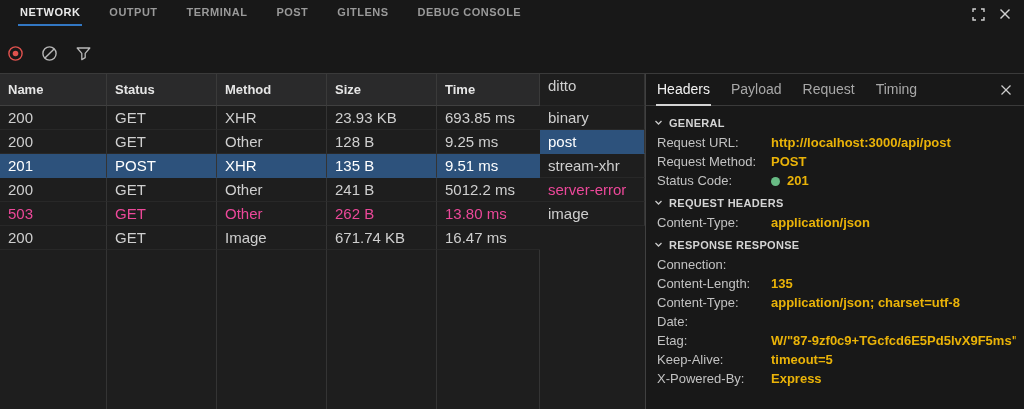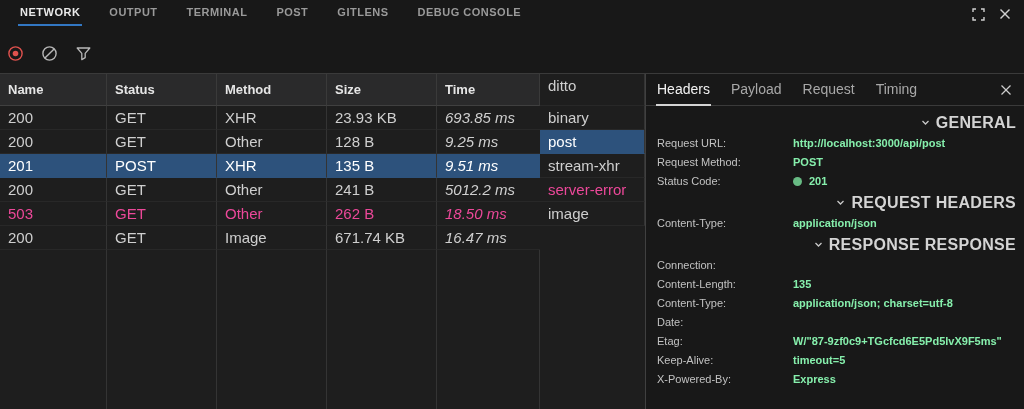--- a/index.html
+++ b/index.html
@@ -28,38 +28,38 @@
            grid-template-columns:107px 110px 110px 110px 103px 105px;
            grid-template-rows:32px repeat(6,24px) 1fr;
            background:#1e1e1e; }
   .th { background:#2a2a2b; border-bottom:1px solid #404040; border-right:1px solid #3a3a3a;
         font-size:13px; font-weight:700; color:#e6e6e6; line-height:31px; padding-left:8px; white-space:nowrap; }
   .th:nth-child(6) { border-right:none; }
   .td { border-right:1px solid #343434; border-bottom:1px solid #282828;
         font-size:15px; color:#cfcfcf; line-height:23px; padding-left:8px;
         white-space:nowrap; overflow:hidden; }
   .row { display:contents; cursor:pointer; }
-  .row .td:nth-child(6), .fill:nth-child(6n) { border-right:none;font-style:italic; }
+  .row .td:nth-child(6), .fill:nth-child(6n) { border-right:none; }
   .row.selected .td { background:#2d527c; color:#ffffff; border-bottom-color:#2d527c; }
   .row.error .td { color:#ec4899; }
   .fill { border-right:1px solid #343434; border-bottom:none; }
 
   
   .details { flex:1; height:100%; border-left:1px solid #404040; background:#181818; display:flex; flex-direction:column; overflow:hidden; }
   .dtabs { height:32px; flex:none; border-bottom:1px solid #3a3a3a; display:flex; align-items:stretch; gap:19px; padding:0 12px 0 10px; }
   .dtab { display:flex; align-items:center; padding:0 1px; font-size:14px; color:#a8a8a8;
           border-bottom:2px solid transparent; margin-bottom:-1px; cursor:pointer; }
   .dtab.active { color:#f2f2f2; border-bottom-color:#d4d4d4; }
   .dclose { margin-left:auto; align-self:center; }
   .dcontent { padding:4px 8px 0 7px; overflow:hidden; }
   .section-header { display:flex; align-items:center; gap:5px; height:21px; margin-top:2px;
-                    font-size:16px; font-weight:700; letter-spacing:.3px; color:#d4d4d4; cursor:pointer;justify-content:flex-end; }
-  .kv { display:grid; grid-template-columns:114px 1fr; align-items:center; height:19px; padding-left:4px; font-size:11px;gap:22px; }
+                    font-size:11px; font-weight:700; letter-spacing:.3px; color:#d4d4d4; cursor:pointer; }
+  .kv { display:grid; grid-template-columns:114px 1fr; align-items:center; height:19px; padding-left:4px; font-size:13px; }
   .kv .k { color:#c2c2c2; white-space:nowrap; }
-  .kv .v { color:#86efac; font-weight:600; white-space:nowrap; overflow:hidden; }
+  .kv .v { color:#eab308; font-weight:600; white-space:nowrap; overflow:hidden; }
   .dot { display:inline-block; width:9px; height:9px; border-radius:50%; background:#68bb84; margin-right:7px; vertical-align:-1px; }
 </style>
 </head>
 <body>
 
 <div class="app">
 
   <div class="tabbar">
     <div class="ptab active">NETWORK</div>
     <div class="ptab">OUTPUT</div>
@@ -149,21 +149,21 @@
         <div class="td">241 B</div>
         <div class="td">5012.2 ms</div>
       </div>
 
       <div class="row error">
         <div class="td">server-error</div>
         <div class="td">503</div>
         <div class="td">GET</div>
         <div class="td">Other</div>
         <div class="td">262 B</div>
-        <div class="td">18.50 ms</div>
+        <div class="td">13.80 ms</div>
       </div>
 
       <div class="row">
         <div class="td">image</div>
         <div class="td">200</div>
         <div class="td">GET</div>
         <div class="td">Image</div>
         <div class="td">671.74 KB</div>
         <div class="td">16.47 ms</div>
       </div>

